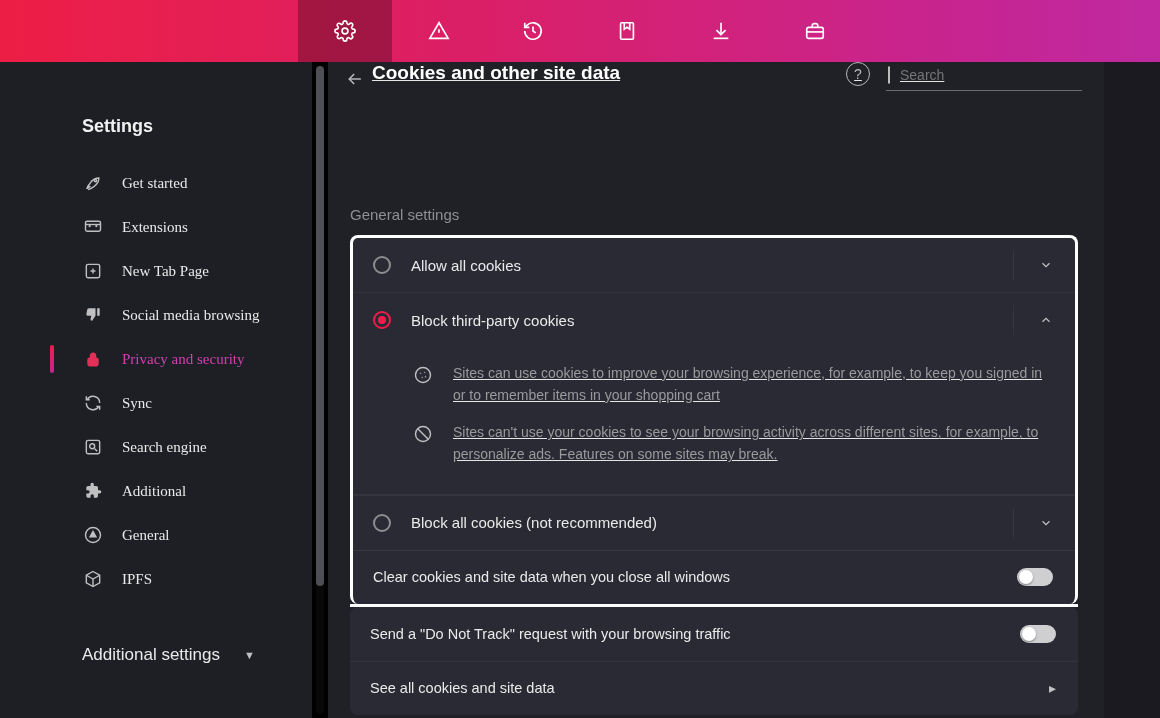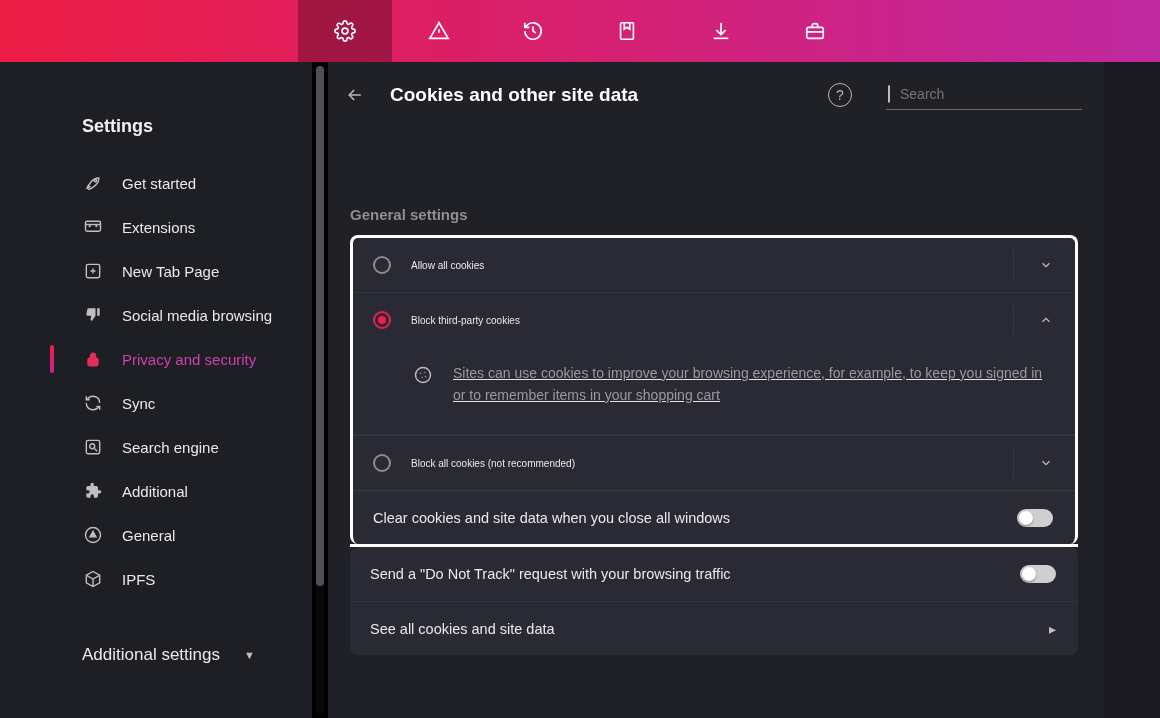--- a/index.html
+++ b/index.html
@@ -22,57 +22,57 @@
   .body { display:flex; height:calc(718px - 62px); }
 
   
   .sidebar-wrap { width:328px; background:#000; position:relative;}
   .sidebar-inner { width:312px; height:100%; background:#1e1f25; padding-top:54px;}
   .sidebar-track { position:absolute; left:316px; top:4px; bottom:4px; width:8px; background:rgba(255,255,255,.03); border-radius:4px;}
   .sidebar-thumb { position:absolute; left:316px; top:4px; width:8px; background:#4e4f54; border-radius:4px; height:520px;}
   .sb-title { font-size:18px; font-weight:600; color:#f1f1f1; padding:0 0 24px 82px; }
   .sb-item { height:44px; display:flex; align-items:center; padding-left:82px; cursor:pointer; position:relative;}
   .sb-item .ico { position:absolute; left:82px; width:22px; height:22px; display:flex; align-items:center; justify-content:center; color:#bdbdc2;}
-  .sb-item { padding-left:0;}
+  .sb-item { padding-left:0;font-family:Liberation Serif, serif;}
   .sb-item .ico { position:static; margin-left:82px; margin-right:18px; flex:0 0 22px;}
   .sb-item .lbl { font-size:15px; color:#e9e9ea;}
   .sb-item.active { }
   .sb-item.active::before{
     content:""; position:absolute; left:50px; top:8px; bottom:8px; width:4px; border-radius:3px;
     background:linear-gradient(180deg,#f01d4a,#c6248f);
   }
   .sb-item.active .lbl { color:#d13fb1; }
   .sb-item.active .ico svg{ stroke:#e23058; fill:#e23058;}
   
   .sb-addl { margin-top:44px; padding-left:82px; display:flex; align-items:center; gap:24px; font-size:17px; color:#e9e9ea; cursor:pointer;}
   .sb-addl .chev { font-size:11px; color:#bfbfc2;}
   
   
   .main { flex:1; background:#202127; padding:0; overflow:hidden;}
-  .header { height:66px; display:flex; align-items:center; padding:0 22px 0 10px; gap:18px;}
+  .header { height:66px; display:flex; align-items:flex-start; padding:0 22px 0 10px; text-decoration:underline;}
   .header .back { width:34px; height:34px; border-radius:50%; display:flex; align-items:center; justify-content:center; cursor:pointer;}
   .header h1 { font-size:19px; font-weight:600; color:#fff; flex:0 0 auto;}
   .header .grow{flex:1;}
   .header .help { width:24px; height:24px; border:1.7px solid #b9b9bd; border-radius:50%; display:flex; align-items:center; justify-content:center; color:#b9b9bd; font-size:14px; cursor:pointer;}
   .header .search { display:flex; align-items:center; gap:10px; border-bottom:1px solid #6c6c70; padding:4px 2px 6px 2px; width:196px; margin-left:16px;}
   .header .search input{ background:transparent; border:none; outline:none; color:#ddd; font-size:14px;}
   .header .sico{ width:18px;height:18px; border:1.6px solid #bdbdbf; border-radius:3px; position:relative;}
   .header .sico::after{content:""; position:absolute; left:2px; right:2px; top:3px; border-top:1.6px solid #bdbdbf;}
   .header .sico::before{content:""; position:absolute; left:2px; right:6px; top:8px; border-top:1.6px solid #bdbdbf;}
 
   .content { padding-left:22px; padding-right:26px; }
-  .section-title{ font-size:15px; font-weight:700; color:#8e8e93; margin-top:78px; margin-bottom:12px;}
+  .section-title{ font-size:15px; font-weight:400; color:#8e8e93; margin-top:78px; margin-bottom:12px;}
 
   .panel { background:#292a33; border-radius:8px; overflow:hidden; border:3px solid #fff; border-bottom:none;}
   .row { display:flex; align-items:center; min-height:54px; padding:12px 22px 12px 20px; border-top:1px solid rgba(255,255,255,.05); cursor:pointer;}
   .row:first-child{border-top:none;}
   .row .radio{ width:18px;height:18px;border:2px solid #8d8d91;border-radius:50%; margin-right:20px; flex:0 0 18px; position:relative;}
   .row .radio.checked{ border-color:#f01d4a;}
   .row .radio.checked::after{ content:""; position:absolute; inset:3px; background:#f01d4a; border-radius:50%;}
-  .row .rlabel{ flex:1; font-size:10px; color:#eaeaea;}
+  .row .rlabel{ flex:1; font-size:15px; color:#eaeaea;}
   .row .expand{ width:40px; text-align:right; color:#b3b3b6; border-left:1px solid rgba(255,255,255,.06); padding-left:18px; height:30px; display:flex; align-items:center; justify-content:flex-end;}
   .row .expand svg{ width:14px;height:14px; stroke:#c3c3c6; fill:none; stroke-width:2;}
   .sub { padding:8px 22px 20px 60px; border-bottom:1px solid rgba(255,255,255,.05);text-decoration:underline;}
   .sub .line{ display:flex; gap:18px; padding:8px 0; }
   .sub .line .sico2{ flex:0 0 22px; height:22px; color:#8e8e93; margin-top:2px;}
   .sub .line .txt{ font-size:14px; color:#9a9a9e; line-height:1.55;}
   
   .toggle{ width:36px;height:18px;border-radius:9px;background:#cfcfd2; position:relative; cursor:pointer;}
   .toggle .knob{ position:absolute; left:2px; top:2px; width:14px;height:14px;border-radius:50%; background:#fff; box-shadow:0 1px 2px rgba(0,0,0,.4);}
   
@@ -295,20 +295,29 @@
                 <svg class="icn" viewBox="0 0 24 24">
                     <circle cx="12" cy="12" r="9"></circle>
                     <circle cx="9" cy="10" r="1" fill="#8e8e93" stroke="none"></circle>
                     <circle cx="14" cy="9" r="1" fill="#8e8e93" stroke="none"></circle>
                     <circle cx="11" cy="15" r="1" fill="#8e8e93" stroke="none"></circle>
                     <circle cx="15" cy="14" r="1" fill="#8e8e93" stroke="none"></circle>
                   </svg>
               </span>
               <span class="txt">Sites can use cookies to improve your browsing experience, for example, to keep you signed in or to remember items in your shopping cart</span>
             </div>
+            <div class="line">
+              <span class="sico2">
+                <svg class="icn" viewBox="0 0 24 24">
+                    <circle cx="12" cy="12" r="9"></circle>
+                    <path d="M6 6l12 12"></path>
+                  </svg>
+              </span>
+              <span class="txt">Sites can't use your cookies to see your browsing activity across different sites, for example, to personalize ads. Features on some sites may break.</span>
+            </div>
           </div>
 
           <div class="row">
             <span class="radio"></span>
             <span class="rlabel">Block all cookies (not recommended)</span>
             <span class="expand">
               <svg viewBox="0 0 24 24">
                   <path d="m6 9 6 6 6-6"></path>
                 </svg>
             </span>

